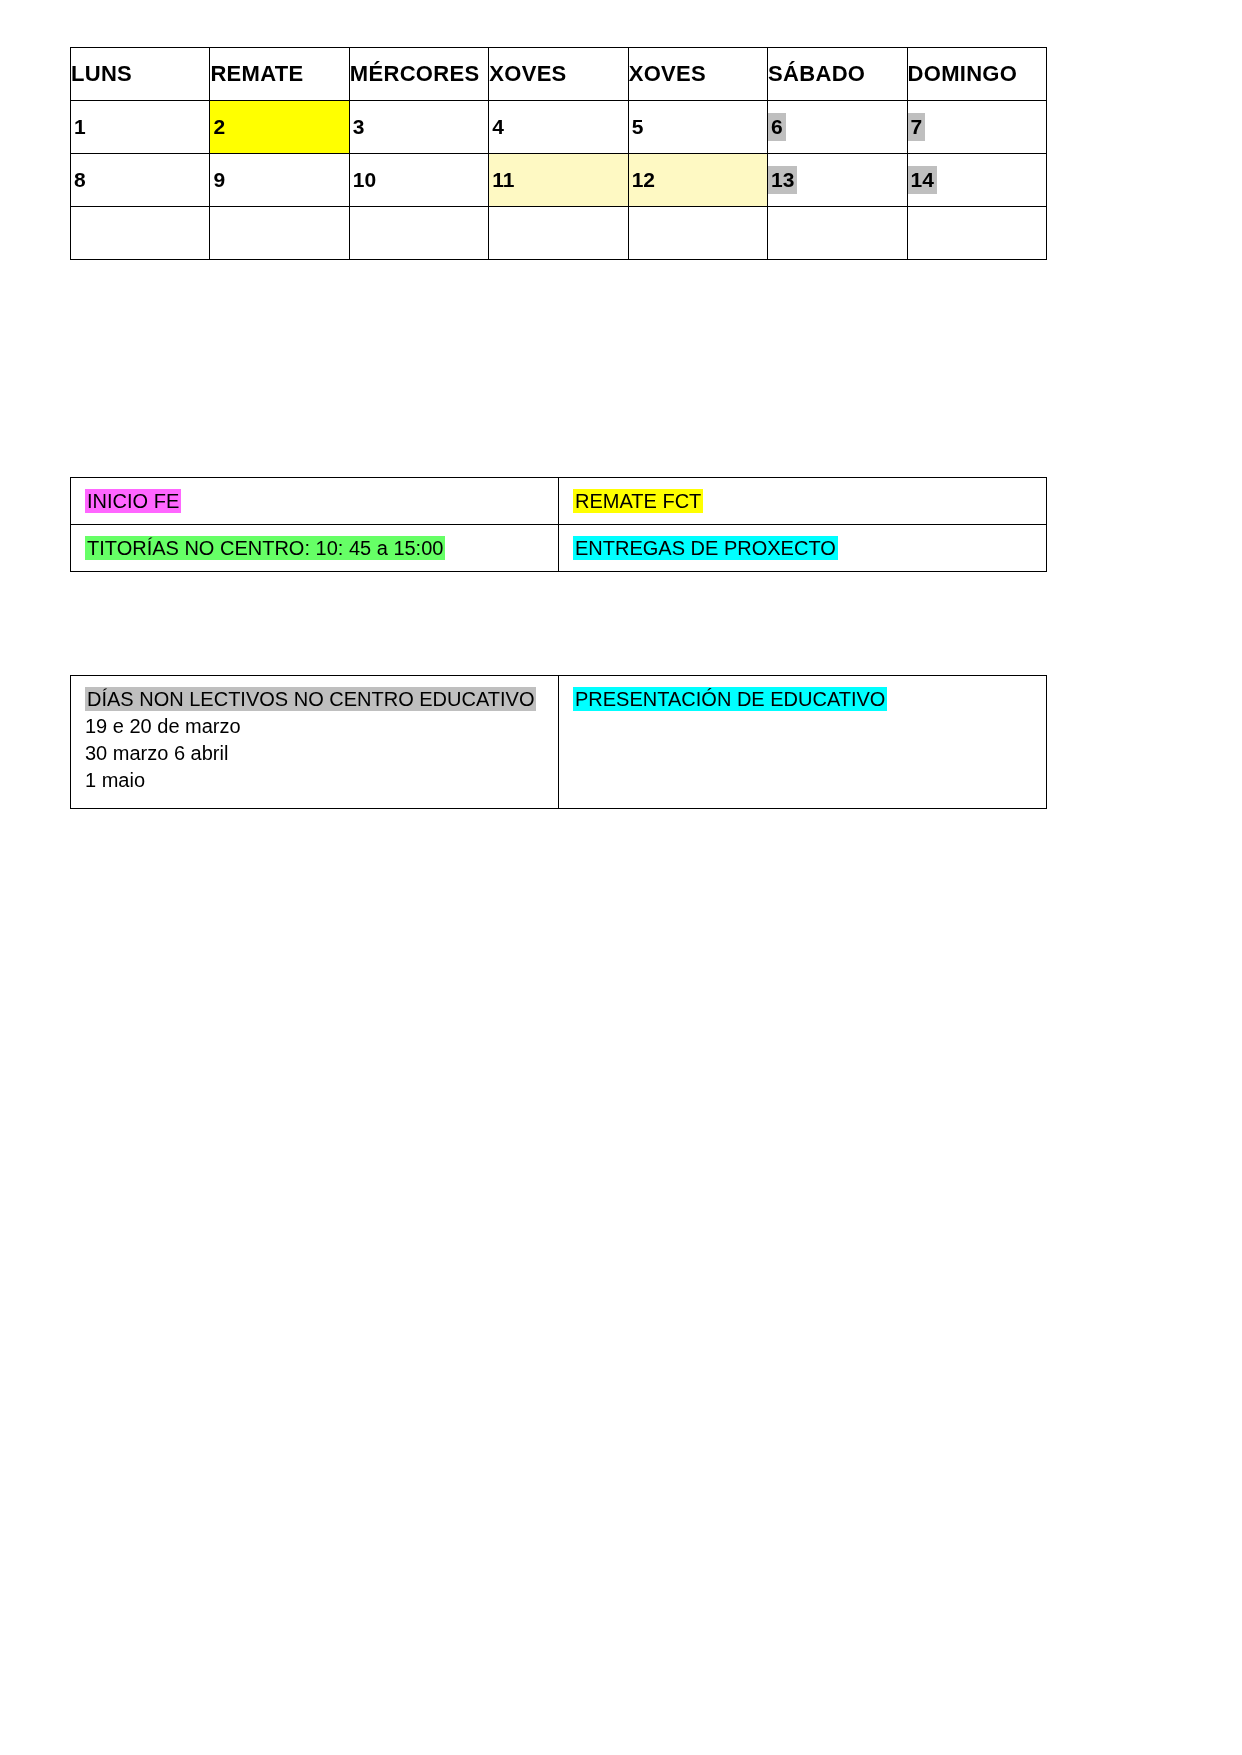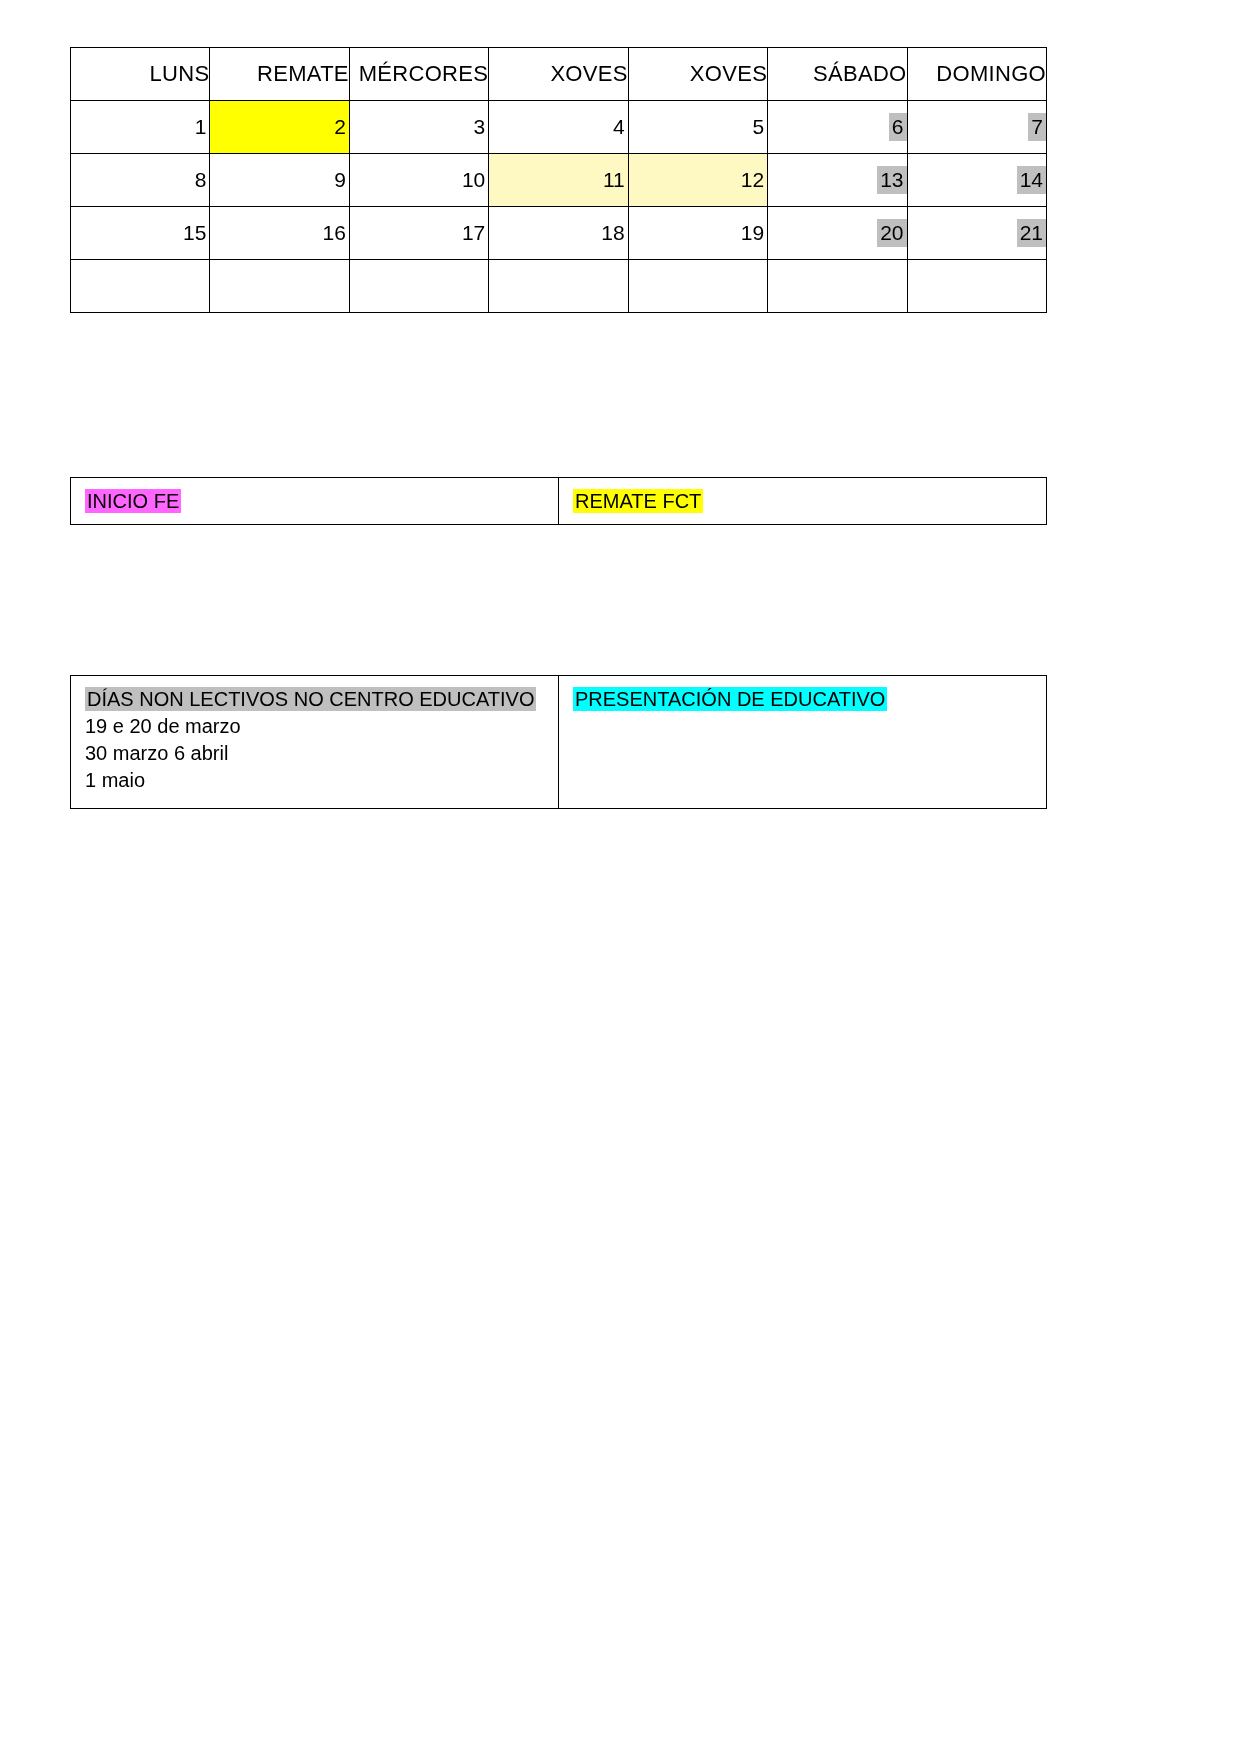--- a/index.html
+++ b/index.html
@@ -26,23 +26,23 @@
     position: absolute;
     left: 70px;
     top: 47px;
     width: 977px;
     border-collapse: collapse;
     table-layout: fixed;
   }
   .calendar td, .calendar th {
     border: 1.5px solid #000000;
     height: 52px;
-    text-align: right;
+    text-align: left;
     vertical-align: middle;
-    font-weight: normal;
+    font-weight: bold;
     font-size: 21px;
     padding: 0;
   }
   .calendar th {
     font-size: 22px;
     letter-spacing: 0.3px;
   }
   .calendar td .num {
     display: inline-block;
     padding: 1px 3px;
@@ -132,49 +132,44 @@
       <tr>
         <td><span class="num">8</span></td>
         <td><span class="num">9</span></td>
         <td><span class="num">10</span></td>
         <td class="cell-cyan"><span class="num">11</span></td>
         <td class="cell-cyan"><span class="num">12</span></td>
         <td><span class="num num-grey">13</span></td>
         <td><span class="num num-grey">14</span></td>
       </tr>
 
-      <tr>
-        <td><span class="num">15</span></td>
-        <td><span class="num">16</span></td>
-        <td><span class="num">17</span></td>
-        <td><span class="num">18</span></td>
-        <td><span class="num">19</span></td>
-        <td><span class="num num-grey">20</span></td>
-        <td><span class="num num-grey">21</span></td>
-      </tr>
 
 
 
       <tr>
         <td><span class="num"></span></td>
         <td><span class="num"></span></td>
         <td><span class="num"></span></td>
         <td><span class="num"></span></td>
         <td><span class="num"></span></td>
         <td><span class="num"></span></td>
         <td><span class="num"></span></td>
       </tr>
     </tbody>
   </table>
 
   <table class="legend1">
     <tbody>
       <tr>
         <td><span class="hl hl-magenta">INICIO FE</span></td>
         <td><span class="hl hl-yellow">REMATE FCT</span></td>
+      </tr>
+      <tr>
+        <td><span class="hl hl-green">TITORÍAS NO CENTRO: 10: 45 a 15:00</span></td>
+        <td><span class="hl hl-cyan">ENTREGAS DE PROXECTO</span></td>
       </tr>
     </tbody>
   </table>
 
   <table class="legend2">
     <tbody>
       <tr>
         <td>
           <span class="line"><span class="hl hl-grey">DÍAS NON LECTIVOS NO CENTRO EDUCATIVO</span></span>
           <span class="line">19 e 20 de marzo</span>

